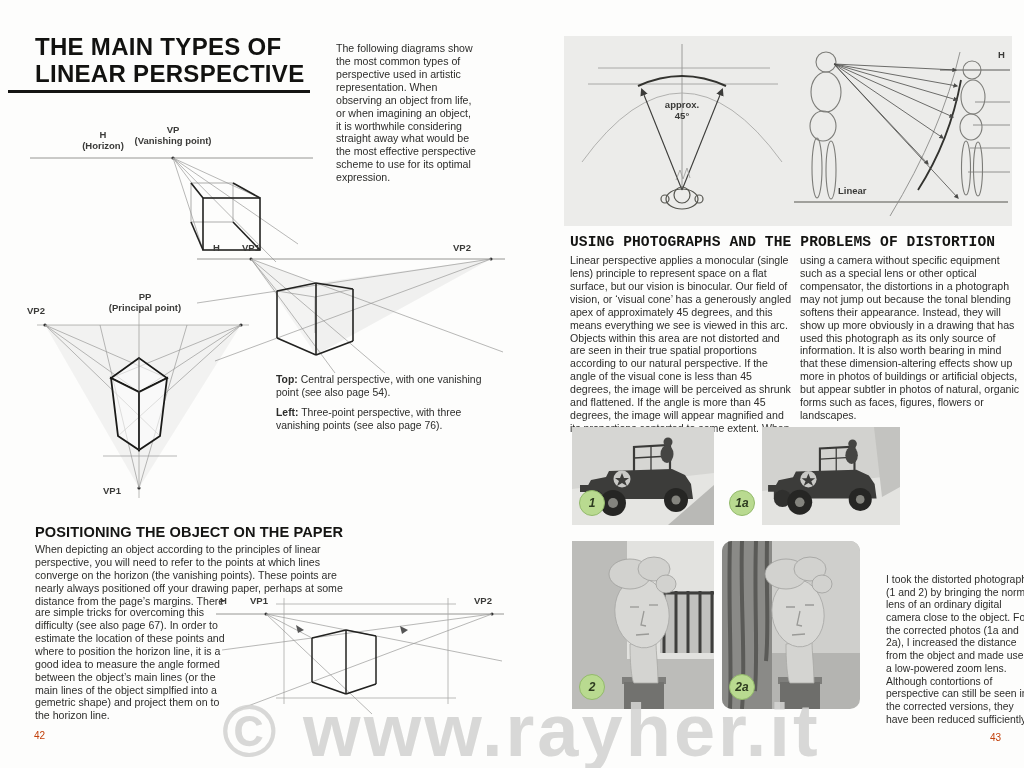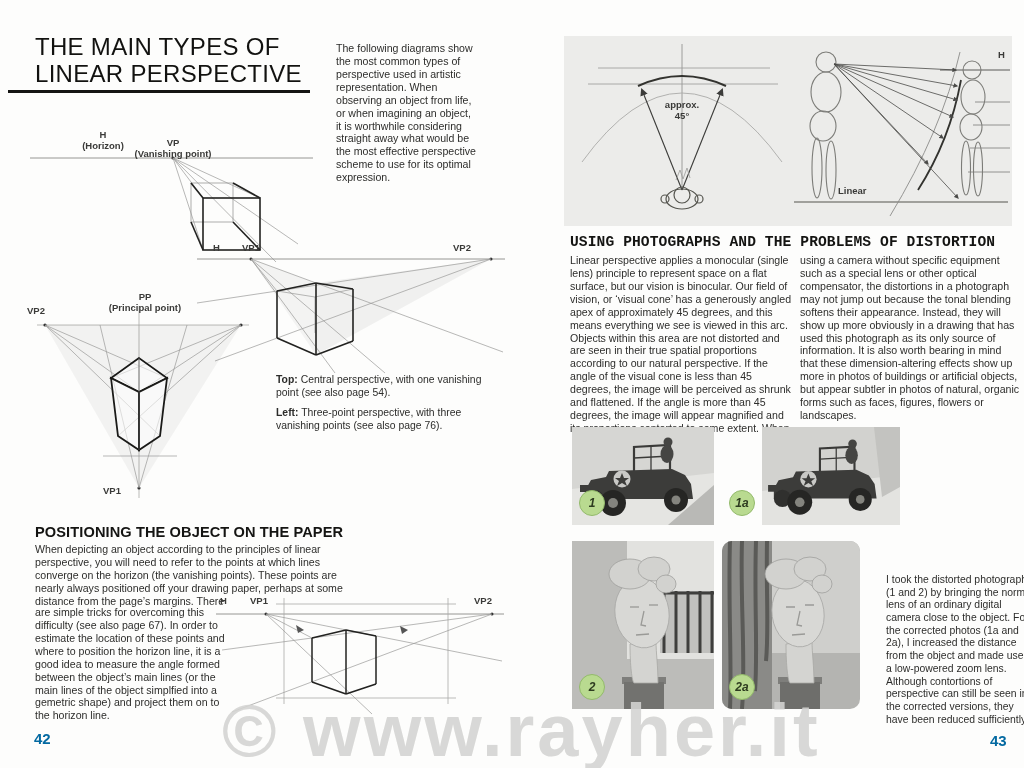--- a/index.html
+++ b/index.html
@@ -1,28 +1,28 @@
 <!DOCTYPE html>
 <html><head>
 <meta charset="utf-8">
 <style>
   html,body{margin:0;padding:0;background:#ffffff;}
   #page{position:relative;width:1024px;height:768px;background:#fdfdfc;overflow:hidden;
         font-family:"Liberation Sans",sans-serif;color:#2a2a28;}
   .abs{position:absolute;}
   .pre{white-space:pre-line;}
   .ctr{text-align:center;}
-  h1.title{font-size:24px;line-height:1.12;font-weight:400;letter-spacing:.3px;color:#121210;margin:0;}
+  h1.title{font-size:24px;line-height:1.12;font-weight:700;letter-spacing:.3px;color:#121210;margin:0;}
   .rule{background:#151513;height:3px;}
   .body-txt{font-size:10.6px;line-height:1.22;color:#2d2d2b;}
   .sec-head{font-size:14.6px;font-weight:800;color:#141412;letter-spacing:.1px;margin:0;}
   .diag-label{font-size:9.5px;font-weight:700;color:#3a3a38;line-height:1.15;}
   .cap{font-size:10.4px;line-height:1.22;color:#2d2d2b;margin:0 0 8px 16px;}
   .cap b{font-weight:800;}
-  .pagenum{font-size:15px;font-weight:700;color:#0369a1;}
+  .pagenum{font-size:10px;font-weight:400;color:#c2410c;}
   .panel{background:#ececea;}
   .photo{position:absolute;overflow:hidden;}
   .badge{position:absolute;left:7px;bottom:9px;width:24px;height:24px;border-radius:50%;
          background:#b9da90;border:1px solid #93ba6b;display:flex;align-items:center;justify-content:center;
          font-style:italic;font-weight:800;font-size:12px;color:#2e3c20;}
   .watermark{font-size:74px;font-weight:800;letter-spacing:3px;color:#d4d4d2;opacity:.88;
              white-space:nowrap;z-index:40;pointer-events:none;}
   svg{display:block;}
 </style>
 </head>
@@ -34,21 +34,21 @@
 
     <h1 class="abs pre title" style="left:35px;top:34px;width:320px;">THE MAIN TYPES OF
 LINEAR PERSPECTIVE</h1>
     <div class="abs rule" style="left:8px;top:90px;width:302px;"></div>
 
     <div class="abs body-txt" style="left:336px;top:42px;width:143px;">The following diagrams show the most common types of perspective used in artistic representation. When observing an object from life, or when imagining an object, it is worthwhile considering straight away what would be the most effective perspective scheme to use for its optimal expression.</div>
 
     <div class="abs" style="left:28px;top:122px;width:305px;height:142px;">
       <span class="abs pre ctr diag-label" style="left:25px;top:8px;width:100px;">H
 (Horizon)</span>
-      <span class="abs pre ctr diag-label" style="left:95px;top:16px;width:100px;text-align:center;">VP
+      <span class="abs pre ctr diag-label" style="left:95px;top:3px;width:100px;text-align:center;">VP
 (Vanishing point)</span>
       <svg width="305" height="142" viewBox="0 0 305 142">
         <line x1="2" y1="36" x2="285" y2="36" stroke="#8b8b89" stroke-width="0.9"></line>
         <circle cx="145" cy="36" r="1.6" fill="#333"></circle>
         <g stroke="#9a9a98" stroke-width="0.7">
           <line x1="145" y1="36" x2="175" y2="76"></line>
             <line x1="145" y1="36" x2="232" y2="76"></line>
           <line x1="145" y1="36" x2="175" y2="128"></line>
             <line x1="145" y1="36" x2="248" y2="140"></line>
           <line x1="145" y1="36" x2="270" y2="122"></line>

